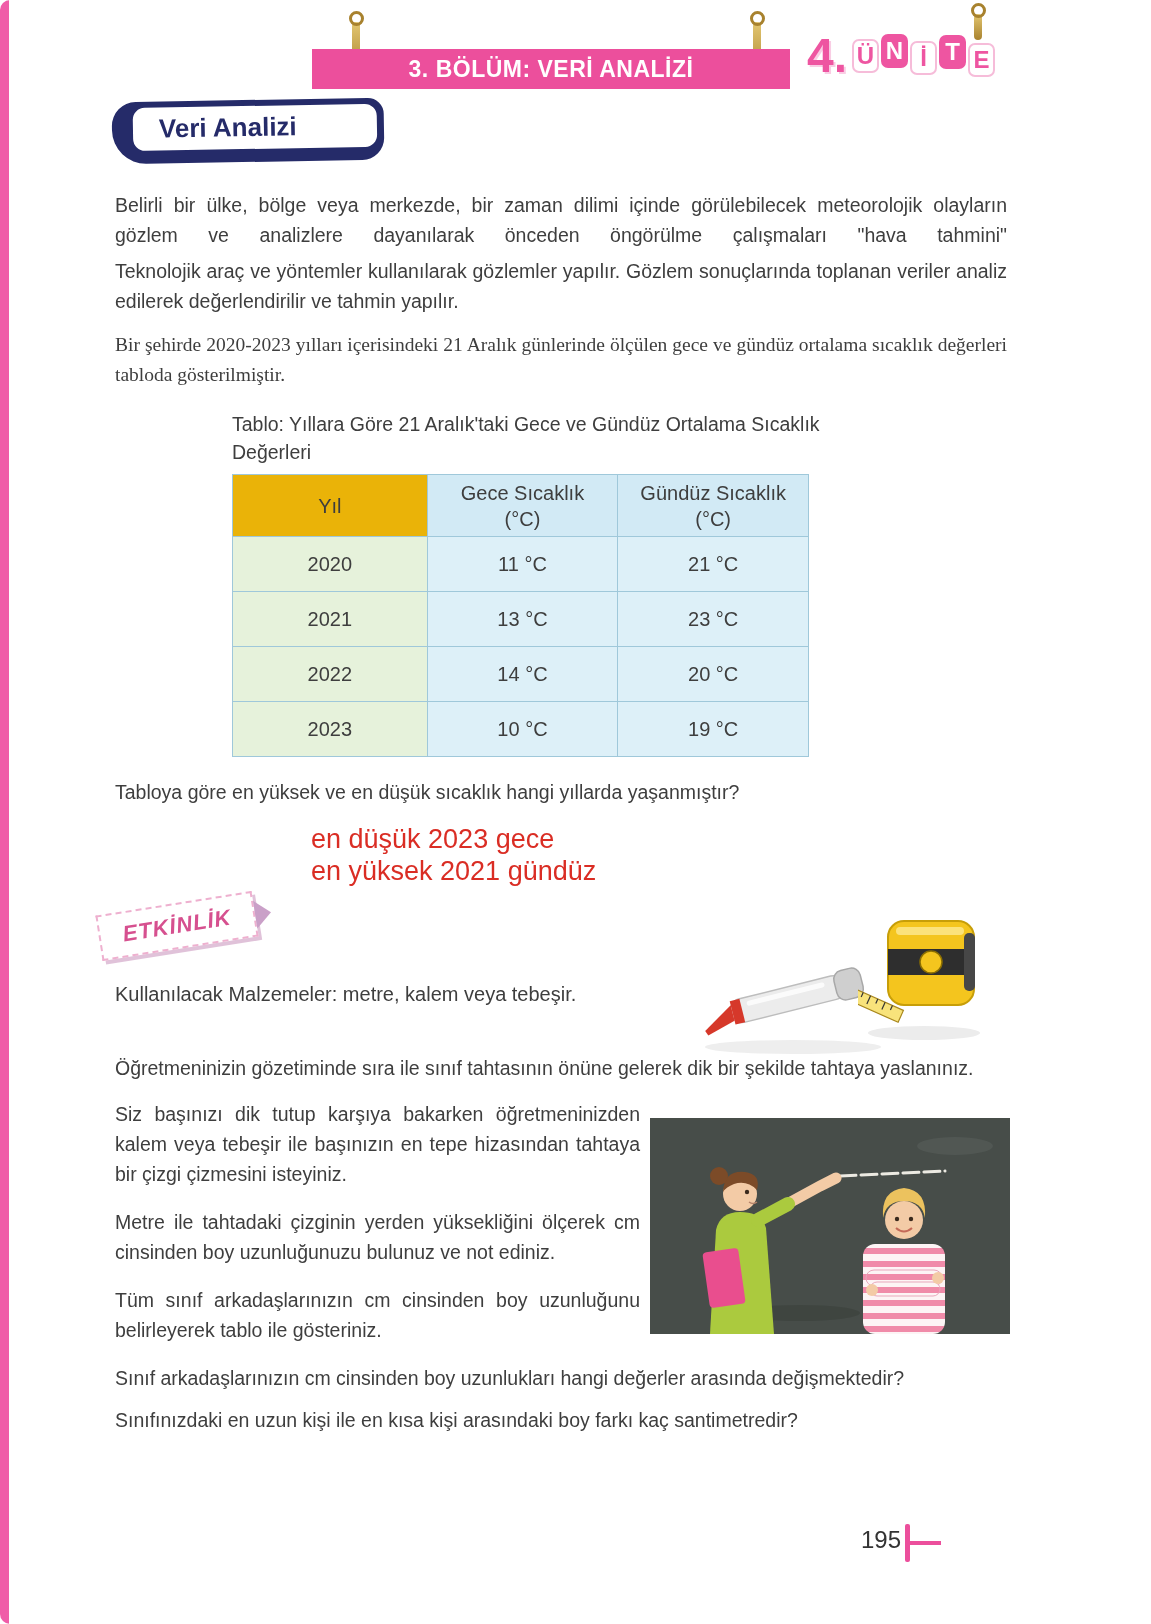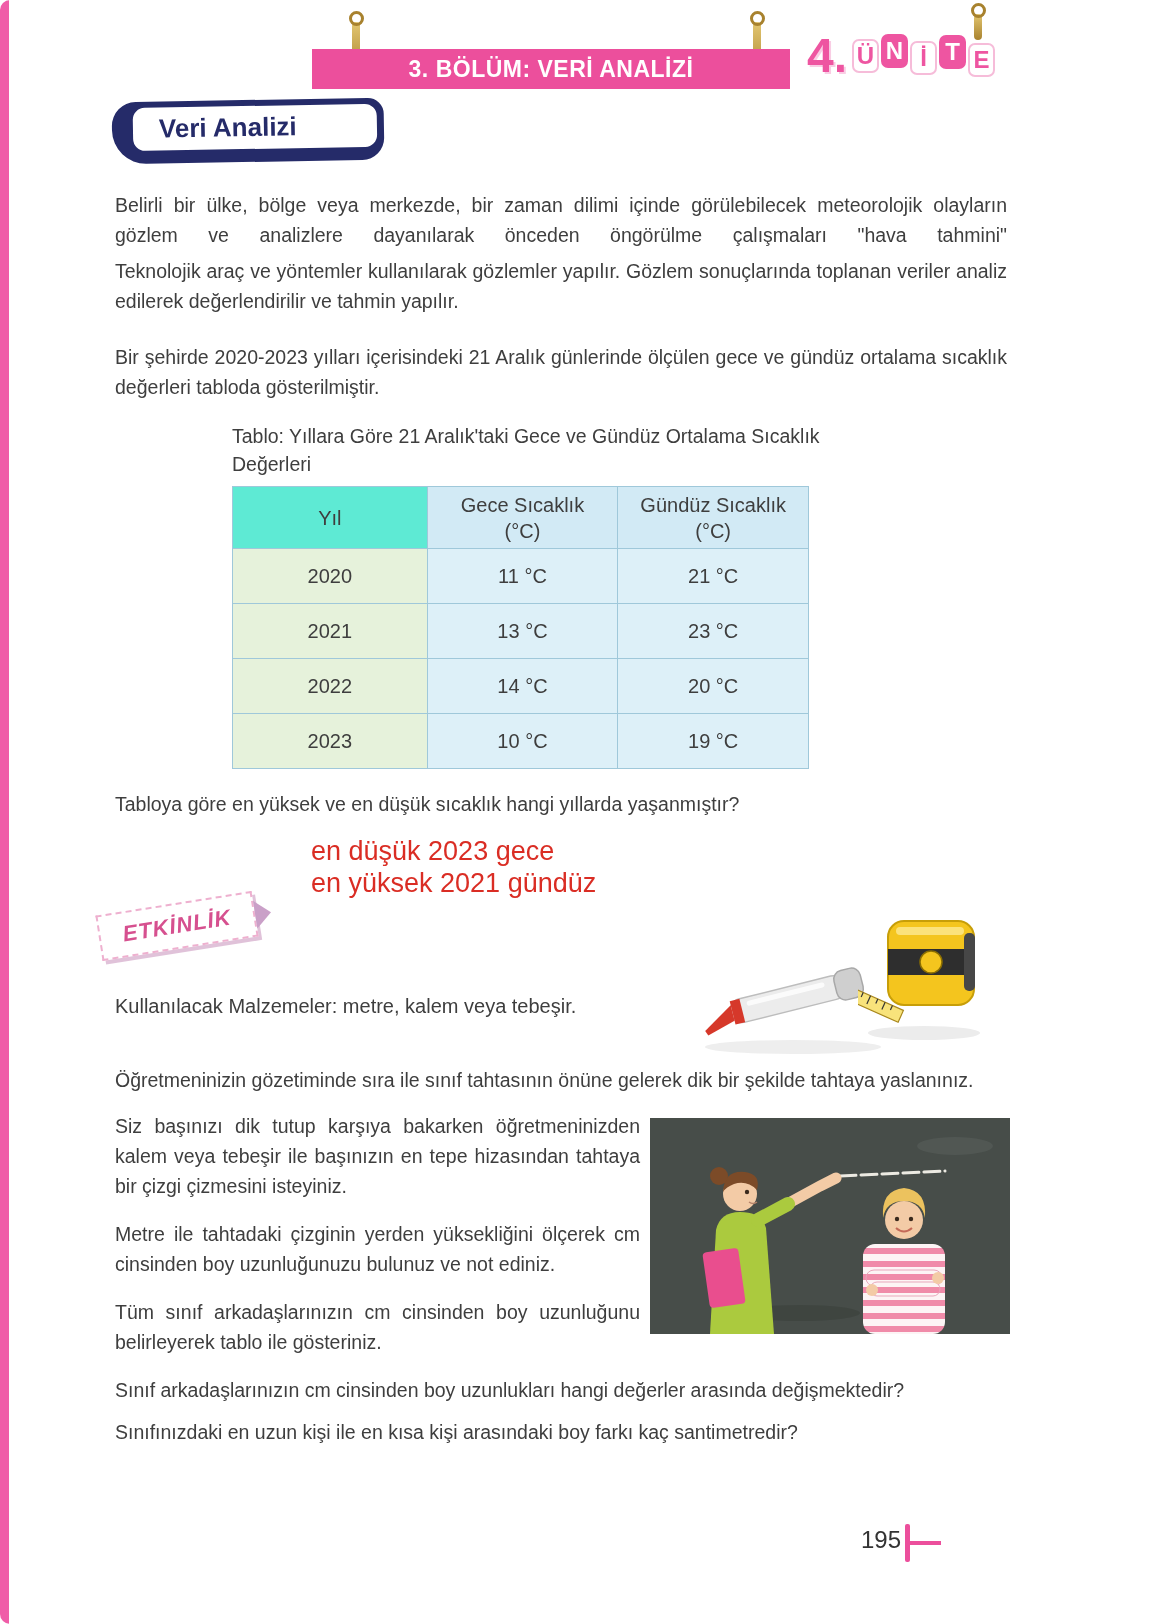--- a/index.html
+++ b/index.html
@@ -45,32 +45,32 @@
                          background:#ffffff; border-radius:12px; display:flex; align-items:center;
                          padding-left:26px; font-size:26px; font-weight:bold; color:#252b69; }
 
   
   .content { position:absolute; left:115px; top:190px; width:892px;
              color:#3e3e3e; font-size:19.5px; line-height:30px; }
   .para { text-align:justify; }
   .p1 { text-align:justify; text-align-last:justify; }
   .p1-endrow { display:flex; justify-content:space-between; }
   .p2 { margin-top:6px; }
-  .p3 { margin-top:26px; }
+  .p3 { margin-top:14px;font-family:Liberation Serif, serif; }
 
   .table-caption { margin-top:20px; margin-left:117px; width:600px; line-height:28px; }
 
   .temp-table { margin-top:8px; margin-left:117px; width:577px;
                 border-collapse:collapse; font-size:20px; color:#3e3e3e; }
   .temp-table th, .temp-table td { border:1px solid #9fc8da; text-align:center; font-weight:normal; }
   .temp-table th { height:62px; }
   .temp-table td { height:55px; }
   .temp-table .c-year { width:195px; background:#e6f2db; }
   .temp-table .c-val  { width:191px; background:#ddf0f8; }
-  .temp-table thead .c-year { background:#5eead4; }
+  .temp-table thead .c-year { background:#eab308; }
   .temp-table thead .c-val  { background:#d2eaf5; }
   .th-title, .th-unit { display:block; line-height:26px; }
 
   .question { margin-top:20px; }
 
   .answers { margin-top:16px; margin-left:196px; color:#da2d24; font-size:27px; line-height:32px; }
 
   .materials { margin-top:92px; font-size:20px; }
 
   .step1 { margin-top:44px; }

